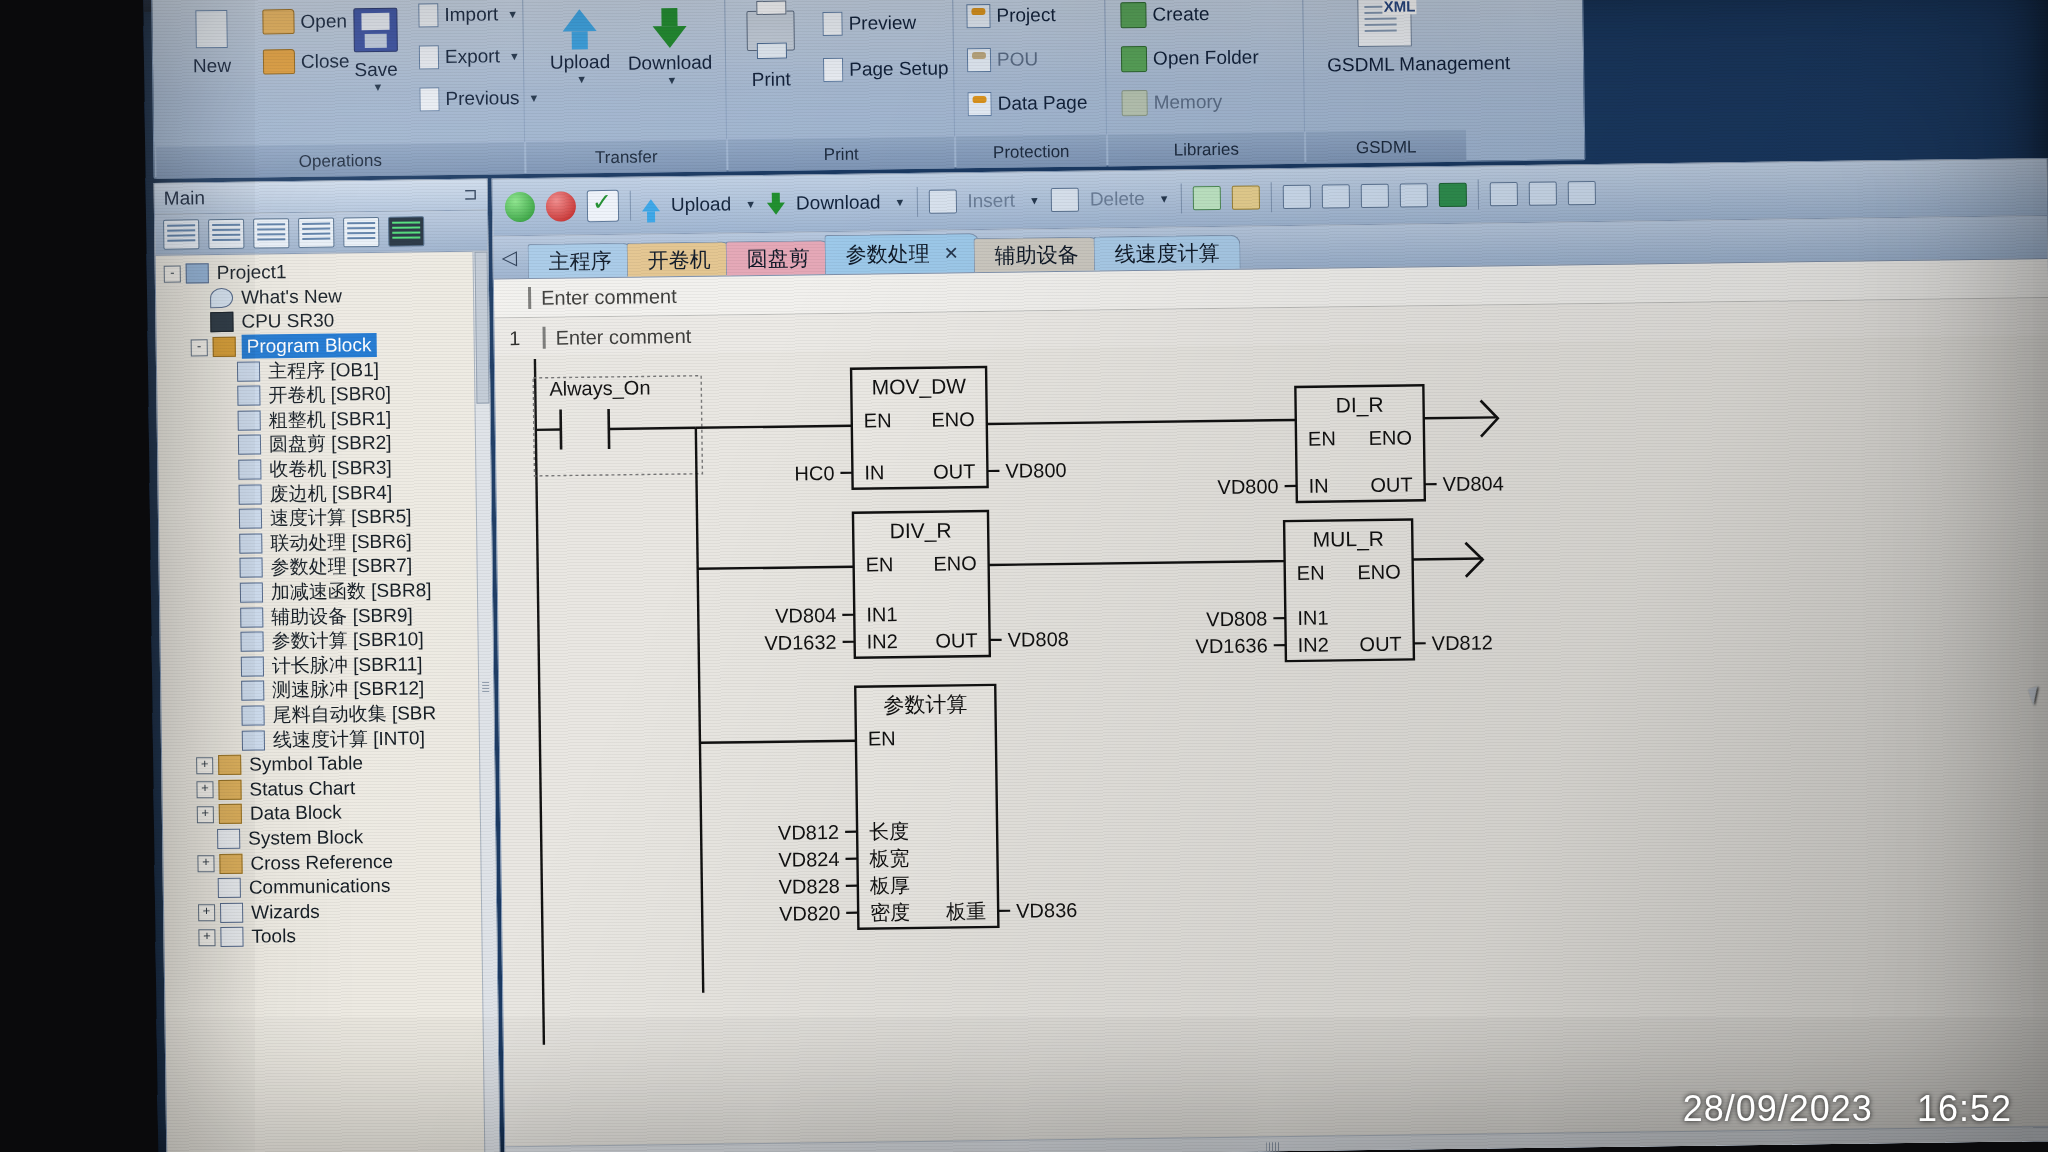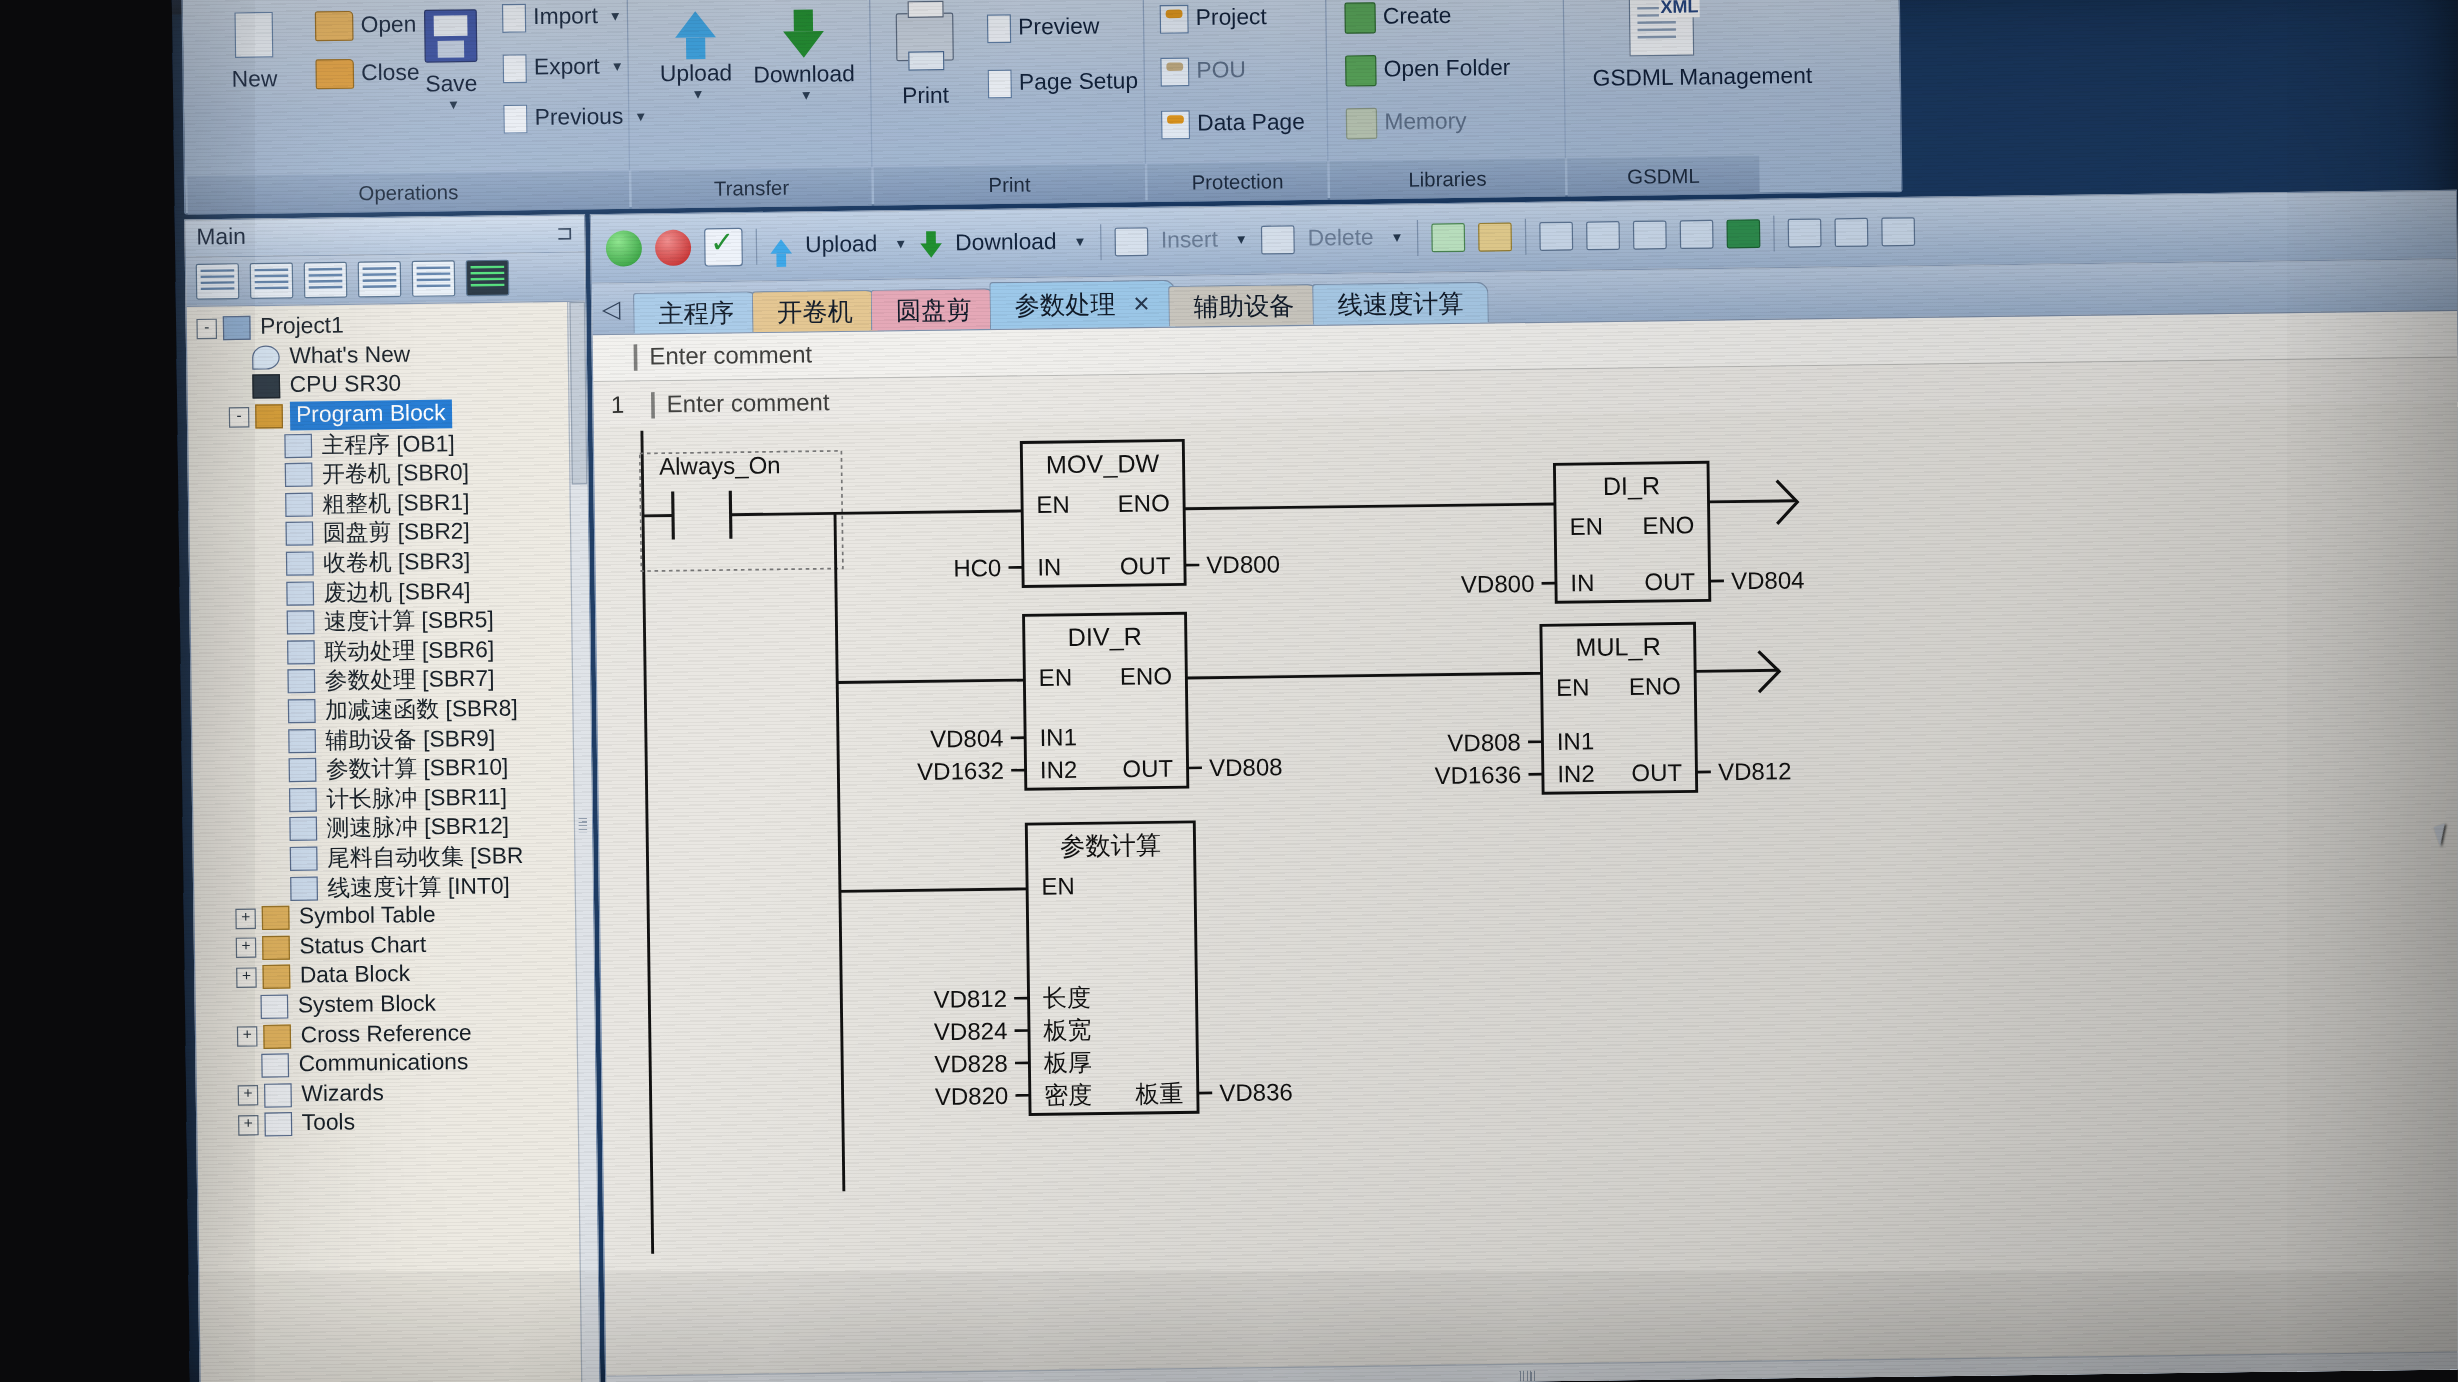--- a/index.html
+++ b/index.html
@@ -674,13 +674,18 @@
       </div>
     </div>
 
     <div class="cursor"></div>
 
     <div class="sheen"></div>
     <div class="scan"></div>
     <div class="vign"></div>
   </div>
 
+  <div class="stamp">
+    <span>28/09/2023</span>
+    &nbsp;&nbsp;
+    <span>16:52</span>
+  </div>
 </div>
 
 </body></html>

